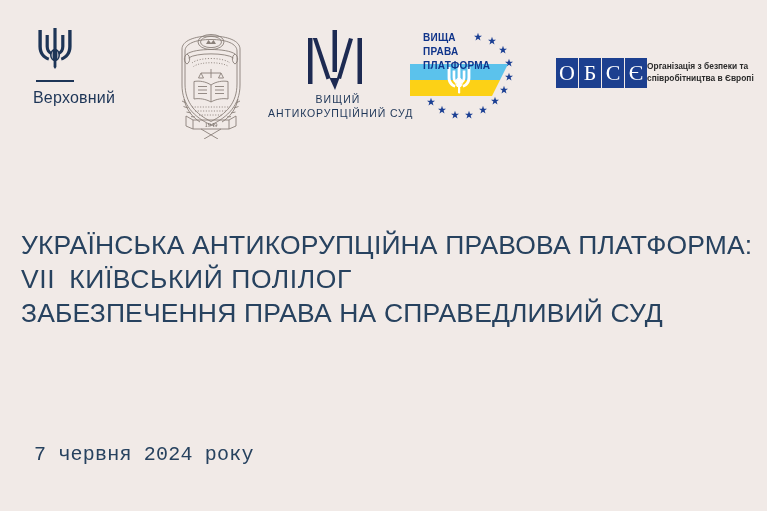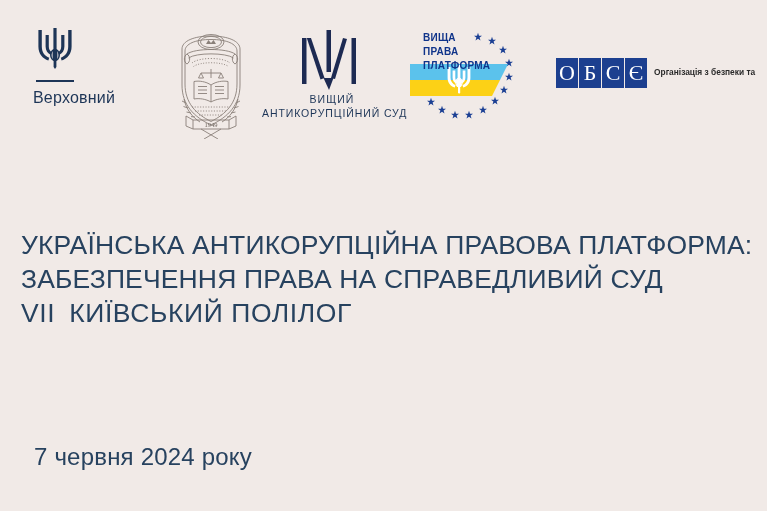--- a/index.html
+++ b/index.html
@@ -53,21 +53,21 @@
     line-height: 1.28;
     color: #1d3557;
     letter-spacing: 0.2px;
     font-weight: 400;
   }
 
   
   #logo-inst { left: 168px; top: 27px; width: 86px; height: 112px; }
 
   
-  #logo-hacc { left: 262px; top: 28px; width: 140px; text-align: center; }
+  #logo-hacc { left: 268px; top: 28px; width: 140px; text-align: center; }
   #logo-hacc .mark { height: 62px; }
   #logo-hacc .hacc-line1 {
     font-size: 10.5px;
     letter-spacing: 1.1px;
     color: #1d3557;
     margin-top: 3px;
     font-weight: 400;
   }
   #logo-hacc .hacc-line2 {
     font-size: 10.5px;
@@ -101,21 +101,20 @@
     height: 30px;
     background: #1c3f8f;
     color: #ffffff;
     font-family: "Liberation Serif", serif;
     font-size: 22px;
     line-height: 30px;
     text-align: center;
     font-weight: 400;
   }
   .osce-tag {
-    margin-left: 7px;
     font-size: 8.4px;
     line-height: 1.38;
     color: #2a2a2a;
     font-weight: bold;
     max-width: 120px;
   }
 
   
   .title-block {
     position: absolute;
@@ -133,23 +132,24 @@
   }
   .title-line.tl3 { letter-spacing: 0.6px; }
   .title-line .vii-gap { display: inline-block; width: 14px; }
 
   
   .date-line {
     position: absolute;
     left: 34px;
     top: 443px;
     color: #27425f;
-    font-size: 24px;
+    font-size: 20px;
     letter-spacing: 0.2px;
     font-weight: 400;
+    font-family: Liberation Mono, monospace;
   }
 </style>
 </head>
 <body>
 
 <div class="slide">
 
   <div class="logo-bar">
 
     <div class="logo" id="logo-sc">
@@ -321,27 +321,28 @@
     <div class="logo" id="logo-osce">
       <div class="osce-row">
         <div class="osce-boxes">
           <div class="osce-box">О</div>
           <div class="osce-box">Б</div>
           <div class="osce-box">С</div>
           <div class="osce-box">Є</div>
         </div>
         <div class="osce-tag">
           <div>Організація з безпеки та</div>
+          <div>співробітництва в Європі</div>
         </div>
       </div>
     </div>
 
   </div>
 
   <div class="title-block">
     <div class="title-line">УКРАЇНСЬКА АНТИКОРУПЦІЙНА ПРАВОВА ПЛАТФОРМА:</div>
+    <div class="title-line tl3"><span>VII</span><span class="vii-gap"></span><span>КИЇВСЬКИЙ ПОЛІЛОГ</span></div>
     <div class="title-line">ЗАБЕЗПЕЧЕННЯ ПРАВА НА СПРАВЕДЛИВИЙ СУД</div>
-    <div class="title-line tl3"><span>VII</span><span class="vii-gap"></span><span>КИЇВСЬКИЙ ПОЛІЛОГ</span></div>
   </div>
 
   <div class="date-line">7 червня 2024 року</div>
 
 </div>
 
 </body></html>

